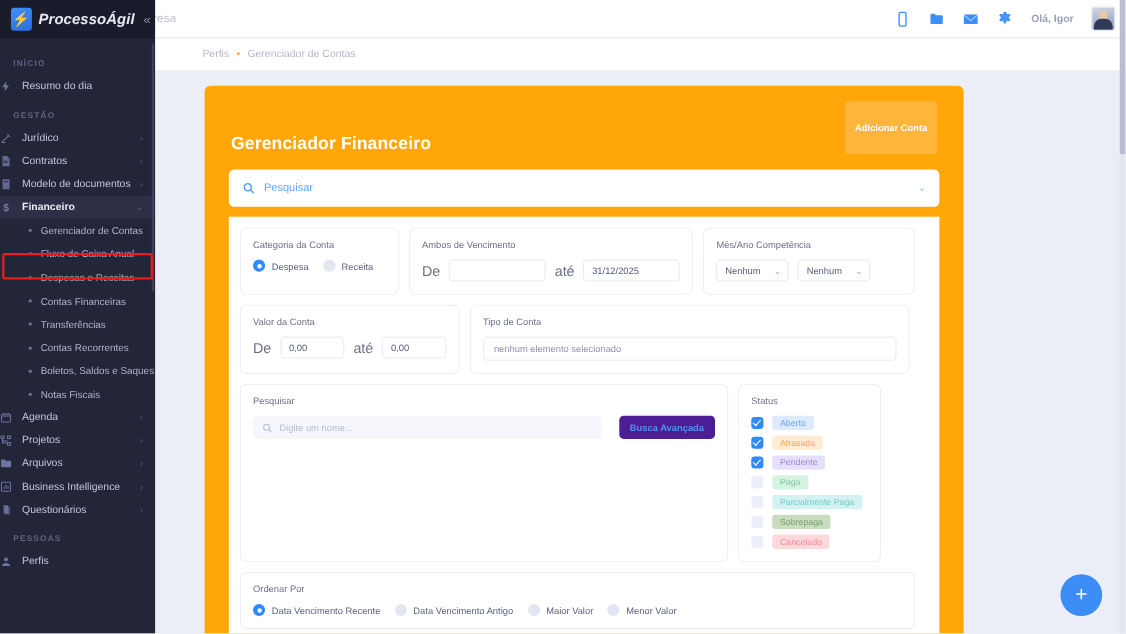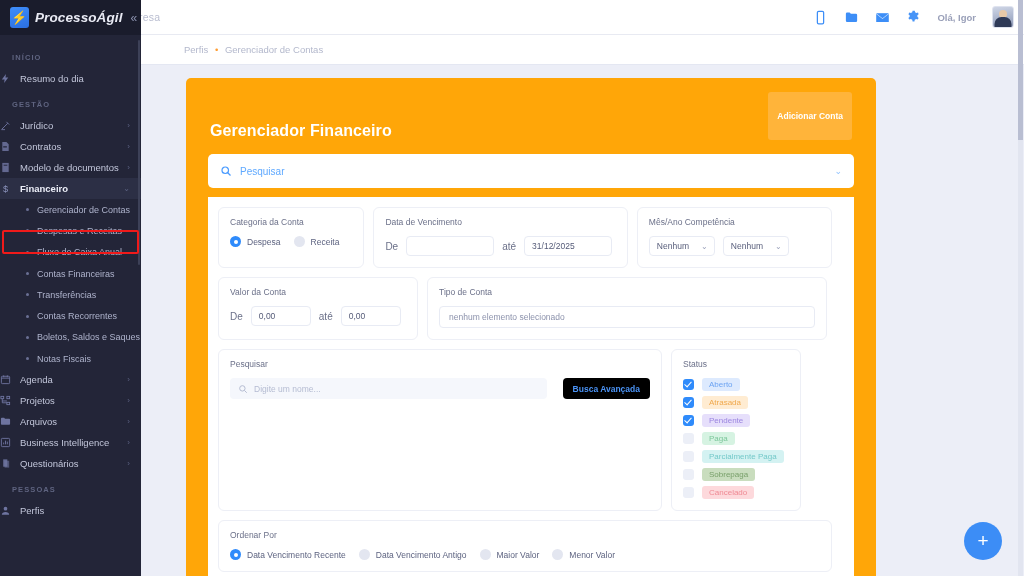--- a/index.html
+++ b/index.html
@@ -168,21 +168,21 @@
     position: relative;
   }
   .rdot.on { background: #2f8bfb; }
   .rdot.on::after {
     content: ""; position: absolute; left: 50%; top: 50%; width: 4px; height: 4px;
     border-radius: 50%; background: #fff; transform: translate(-50%,-50%);
   }
   .rlbl { font-size: 8.5px; color: #5d6380; white-space: nowrap; }
 
   .inline { display: flex; align-items: center; gap: 8px; }
-  .inline .k { font-size: 10px; color: #6b7089; }
+  .inline .k { font-size: 13px; color: #6b7089; }
   .tinput {
     border: 1px solid #e8ebf4; border-radius: 4px; height: 20px; padding: 0 7px;
     font-size: 8.5px; color: #555b78; display: flex; align-items: center;
     background: #fff; font-family: "Liberation Sans", sans-serif;
   }
   .sel {
     border: 1px solid #e8ebf4; border-radius: 4px; height: 20px; padding: 0 7px;
     font-size: 8.5px; color: #585e7b; display: flex; align-items: center;
     justify-content: space-between; gap: 12px; background: #fff; cursor: pointer;
   }
@@ -197,21 +197,21 @@
   .search-name {
     display: flex; align-items: flex-start; gap: 16px; margin-top: 9px;
   }
   .search-name .box {
     flex: 1; background: #f5f7fc; border-radius: 4px; height: 21px;
     display: flex; align-items: center; gap: 6px; padding: 0 8px;
   }
   .search-name .box svg { width: 10px; height: 10px; color: #b5bcd2; display: block; }
   .search-name .box span { font-size: 8.5px; color: #b5bcd2; }
   .btn-adv {
-    background: #000000; color: #4b93f5; font-size: 8.5px; font-weight: bold;
+    background: #4c1d95; color: #4b93f5; font-size: 8.5px; font-weight: bold;
     border: none; border-radius: 4px; height: 21px; padding: 0 10px; cursor: pointer;
     white-space: nowrap;
   }
 
   .status-list { display: flex; flex-direction: column; gap: 5px; }
   .status-item { display: flex; align-items: center; gap: 8px; cursor: pointer; }
   .cbox {
     width: 11px; height: 11px; border-radius: 3px; background: #eceff7; flex: none;
     position: relative;
   }
@@ -347,25 +347,25 @@
         <span class="lbl">Financeiro</span>
         <span class="chev">⌄</span>
       </div>
 
       <div class="sb-sub">
         <span class="dot"></span>
         <span class="lbl">Gerenciador de Contas</span>
       </div>
       <div class="sb-sub">
         <span class="dot"></span>
+        <span class="lbl">Fluxo de Caixa Anual</span>
+      </div>
+      <div class="sb-sub">
+        <span class="dot"></span>
         <span class="lbl">Despesas e Receitas</span>
-      </div>
-      <div class="sb-sub">
-        <span class="dot"></span>
-        <span class="lbl">Fluxo de Caixa Anual</span>
       </div>
       <div class="sb-sub">
         <span class="dot"></span>
         <span class="lbl">Contas Financeiras</span>
       </div>
       <div class="sb-sub">
         <span class="dot"></span>
         <span class="lbl">Transferências</span>
       </div>
       <div class="sb-sub">
@@ -484,21 +484,21 @@
                 <span class="rlbl">Despesa</span>
               </span>
               <span class="radio">
                 <span class="rdot"></span>
                 <span class="rlbl">Receita</span>
               </span>
             </div>
           </div>
 
           <div class="fcard" style="width:265px">
-            <div class="fcard-title">Data de Vencimento</div>
+            <div class="fcard-title">Ambos de Vencimento</div>
             <div class="inline">
               <span class="k">De</span>
               <span class="tinput" style="width:88px"></span>
               <span class="k">até</span>
               <span class="tinput" style="width:88px">31/12/2025</span>
             </div>
           </div>
 
           <div class="fcard" style="width:203px">
             <div class="fcard-title">Mês/Ano Competência</div>

